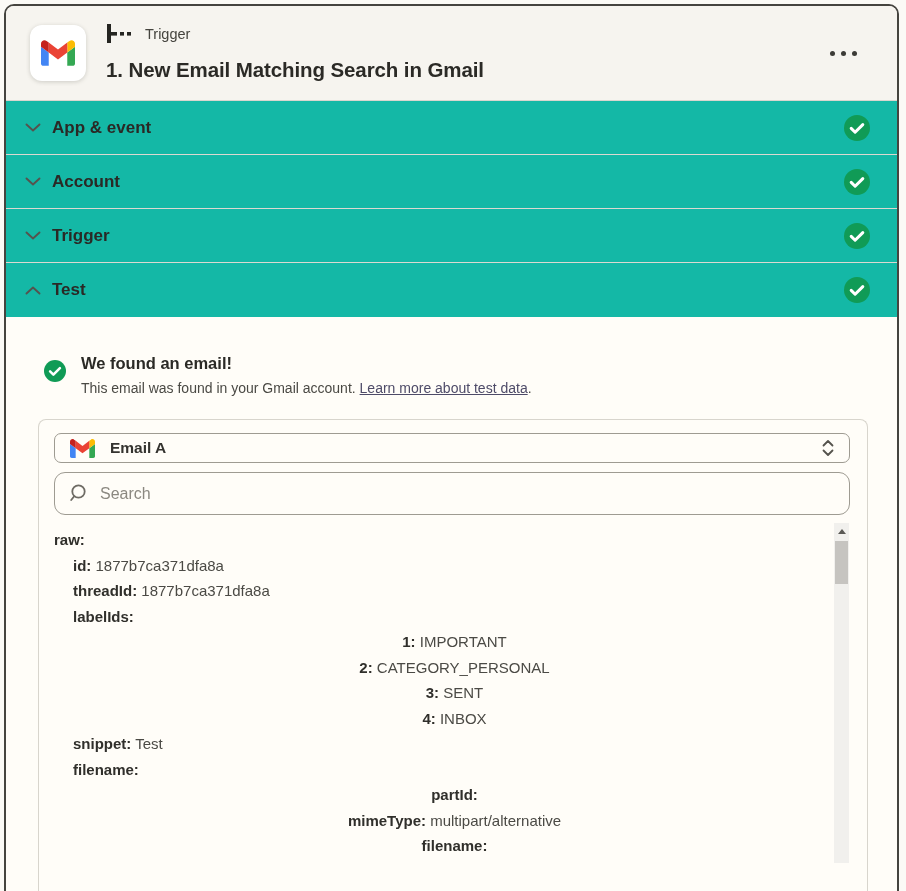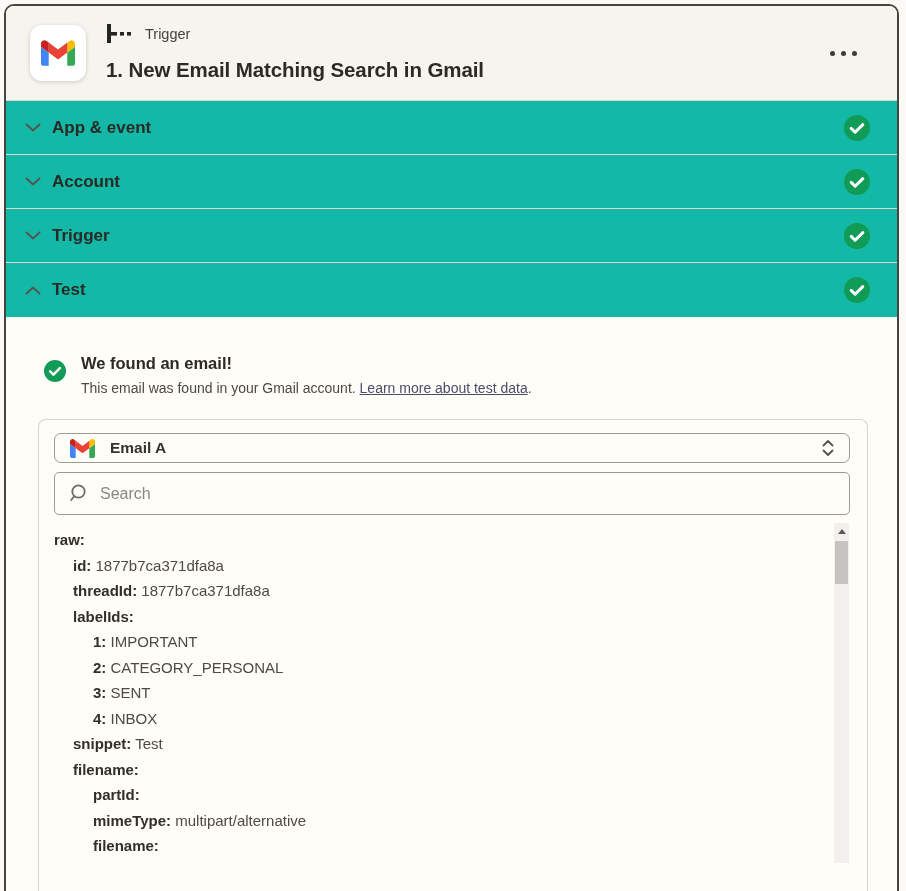--- a/index.html
+++ b/index.html
@@ -40,32 +40,32 @@
 
   
   .data-box { margin:23px 29px 0 32px; height:620px; border:1px solid #d8d5cd;
     border-bottom:none; border-radius:8px 8px 0 0; padding:13px 17px 0 15px; background:#fffdf8; }
 
   .select-box { height:30px; border:1px solid #9e9b92; border-radius:7px; background:#fffdf8;
     display:flex; align-items:center; padding:0 14px 0 15px; cursor:pointer; }
   .select-label { margin-left:15px; font-size:15.5px; font-weight:700; color:#34332f; }
   .updown { margin-left:auto; display:flex; }
 
-  .search-box { height:43px; margin-top:9px; border:1px solid #9e9b92; border-radius:5px;
+  .search-box { height:43px; margin-top:9px; border:1px solid #9e9b92; border-radius:11px;
     background:#fffdf8; display:flex; align-items:center; padding:0 14px 0 14px; }
   .search-input { border:none; outline:none; background:transparent; margin-left:10px;
     font-size:16px; color:#34332f; flex:1; font-family:inherit; }
   .search-input::placeholder { color:#8b8880; opacity:1; }
 
   .tree { position:relative; margin-top:8px; height:340px; overflow:hidden; padding:4px 34px 0 0; }
   .tree-row { font-size:15px; line-height:25.5px; color:#4b4a45; white-space:nowrap; }
   .tree-row .k { font-weight:700; color:#302f2b; }
   .ind-0 { padding-left:0; }
   .ind-1 { padding-left:19px; }
-  .ind-2 { padding-left:39px; }
+  .ind-2 { padding-left:39px;text-align:center; }
 
   .sbar { position:absolute; top:0; right:1px; width:15px; height:100%; background:#f1f0ed; }
   .sbar-up { height:16px; display:flex; align-items:center; justify-content:center; }
   .sbar-up i { width:0; height:0; border-left:4px solid transparent; border-right:4px solid transparent;
     border-bottom:5px solid #5a5955; display:block; }
   .sbar-thumb { position:absolute; top:18px; left:1px; width:13px; height:43px; background:#c6c4c0; }
 </style>
 </head>
 <body>
 

